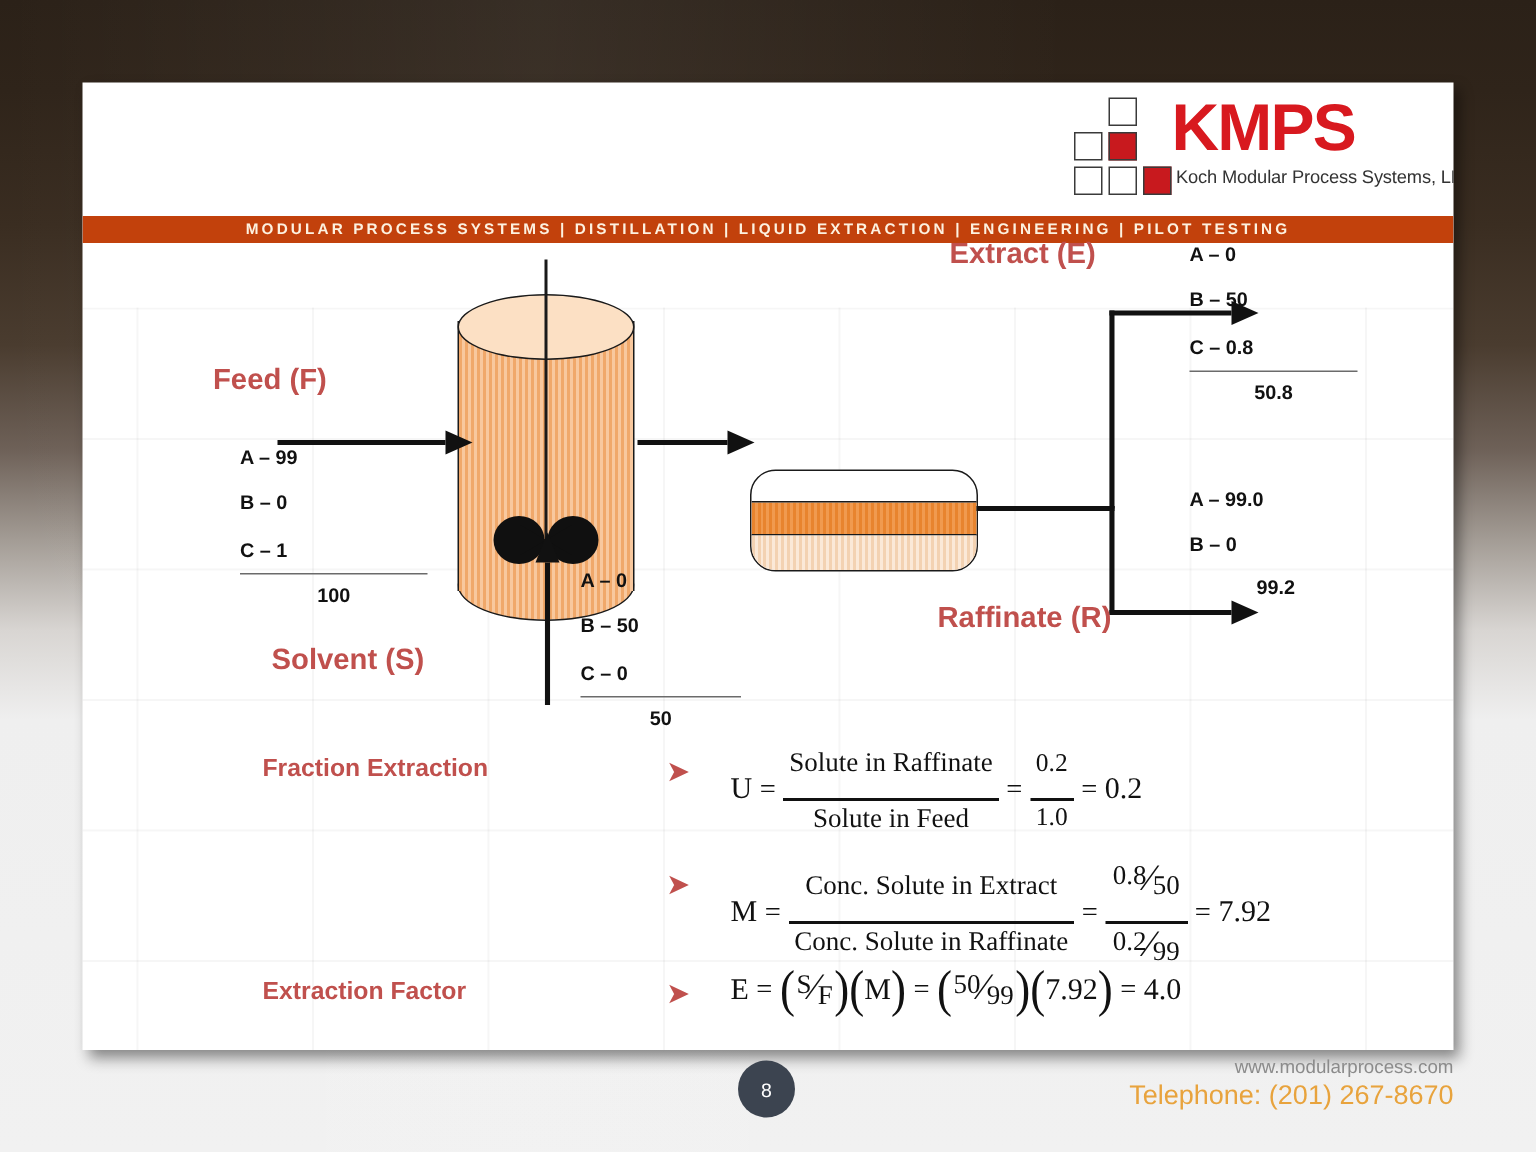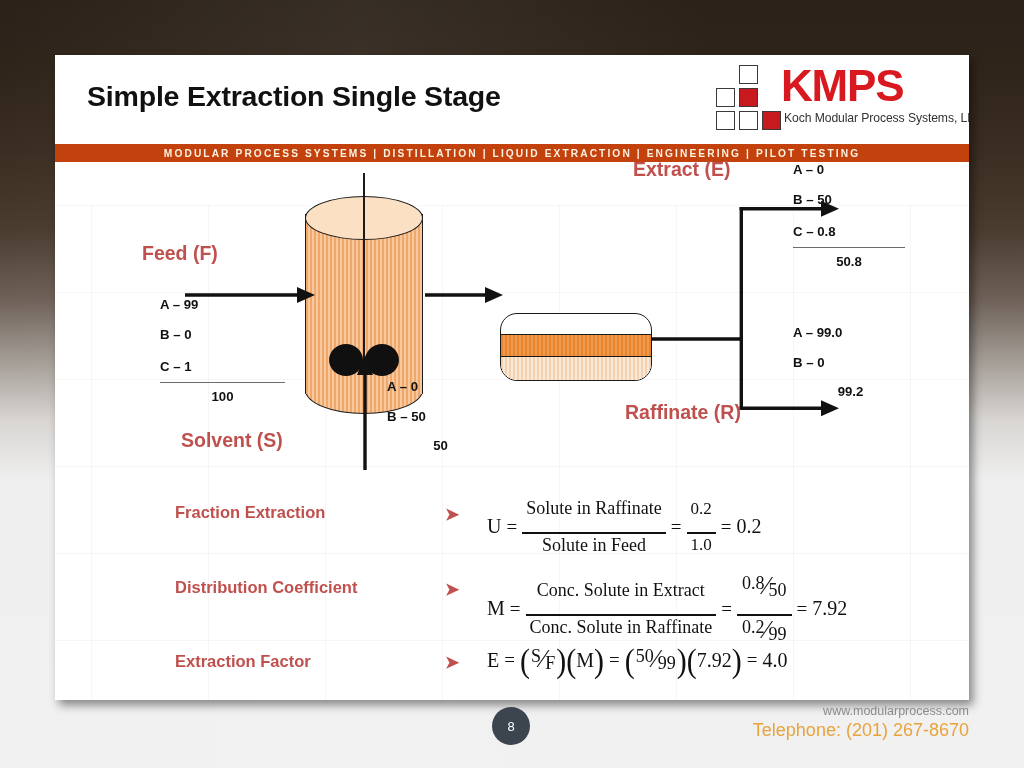--- a/index.html
+++ b/index.html
@@ -324,21 +324,20 @@
 </head>
 <body>
 
 <div id="page-bg"></div>
 <div id="page-bg-side"></div>
 
 <div id="slide">
 
   <div id="slide-grid"></div>
 
-  <div id="slide-title">Simple Extraction Single Stage</div>
 
   <div id="logo">
     <div class="logo-sq" style="left:46px; top:4px;"></div>
     <div class="logo-sq" style="left:23px; top:27px;"></div>
     <div class="logo-sq red" style="left:46px; top:27px;"></div>
     <div class="logo-sq" style="left:23px; top:50px;"></div>
     <div class="logo-sq" style="left:46px; top:50px;"></div>
     <div class="logo-sq red" style="left:69px; top:50px;"></div>
     <div id="logo-word">KMPS</div>
     <div id="logo-sub">Koch Modular Process Systems, LLC.</div>
@@ -401,20 +400,21 @@
     <div class="row">A – 99</div>
     <div class="row">B – 0</div>
     <div class="row comp-rule" style="width:125px;">C – 1</div>
     <div class="comp-total" style="width:125px;">100</div>
   </div>
 
   <div class="stream-label" style="left:126px; top:374px;">Solvent (S)</div>
   <div class="comp-list" style="left:332px; top:317px;">
     <div class="row">A – 0</div>
     <div class="row">B – 50</div>
+    <div class="row comp-rule" style="width:107px;">C – 0</div>
     <div class="comp-total" style="width:107px;">50</div>
   </div>
 
   <div class="stream-label" style="left:578px; top:103px;">Extract (E)</div>
   <div class="comp-list" style="left:738px; top:100px;">
     <div class="row">A – 0</div>
     <div class="row">B – 50</div>
     <div class="row comp-rule" style="width:112px;">C – 0.8</div>
     <div class="comp-total" style="width:112px;">50.8</div>
   </div>
@@ -439,21 +439,20 @@
     <span class="op">=</span>
     <span class="frac small">
       <span class="num">0.2</span>
       <span class="bar"></span>
       <span class="den">1.0</span>
     </span>
     <span class="op">=</span>
     <span class="sym">0.2</span>
   </div>
 
-  <div class="formula-label" style="left:120px; top:523px;">Distribution Coefficient</div>
   <div class="formula-bullet" style="left:390px; top:524px;">➤</div>
   <div class="eq" style="left:432px; top:518px;">
     <span class="sym">M</span>
     <span class="op">=</span>
     <span class="frac">
       <span class="num">Conc. Solute in Extract</span>
       <span class="bar"></span>
       <span class="den">Conc. Solute in Raffinate</span>
     </span>
     <span class="op">=</span>

